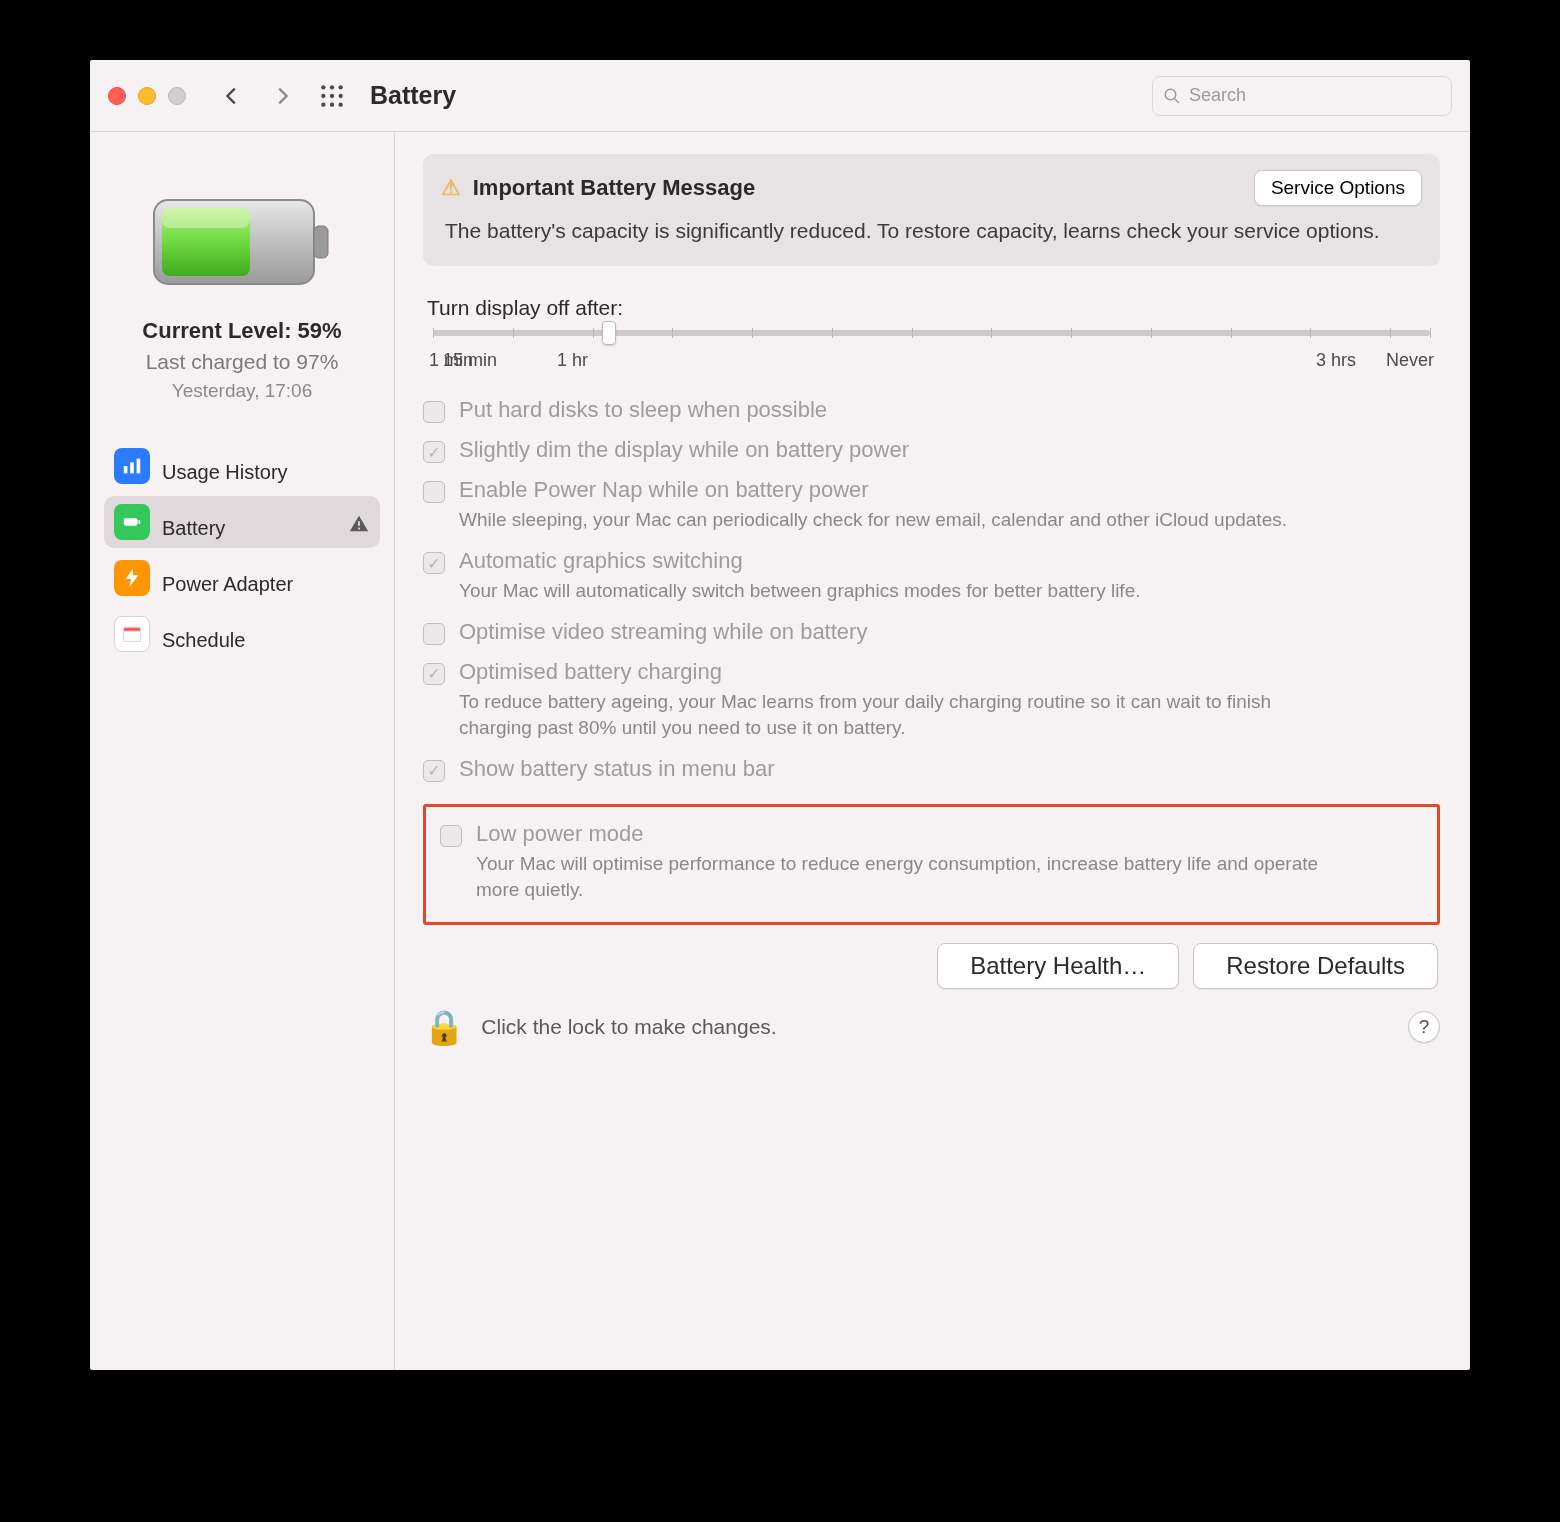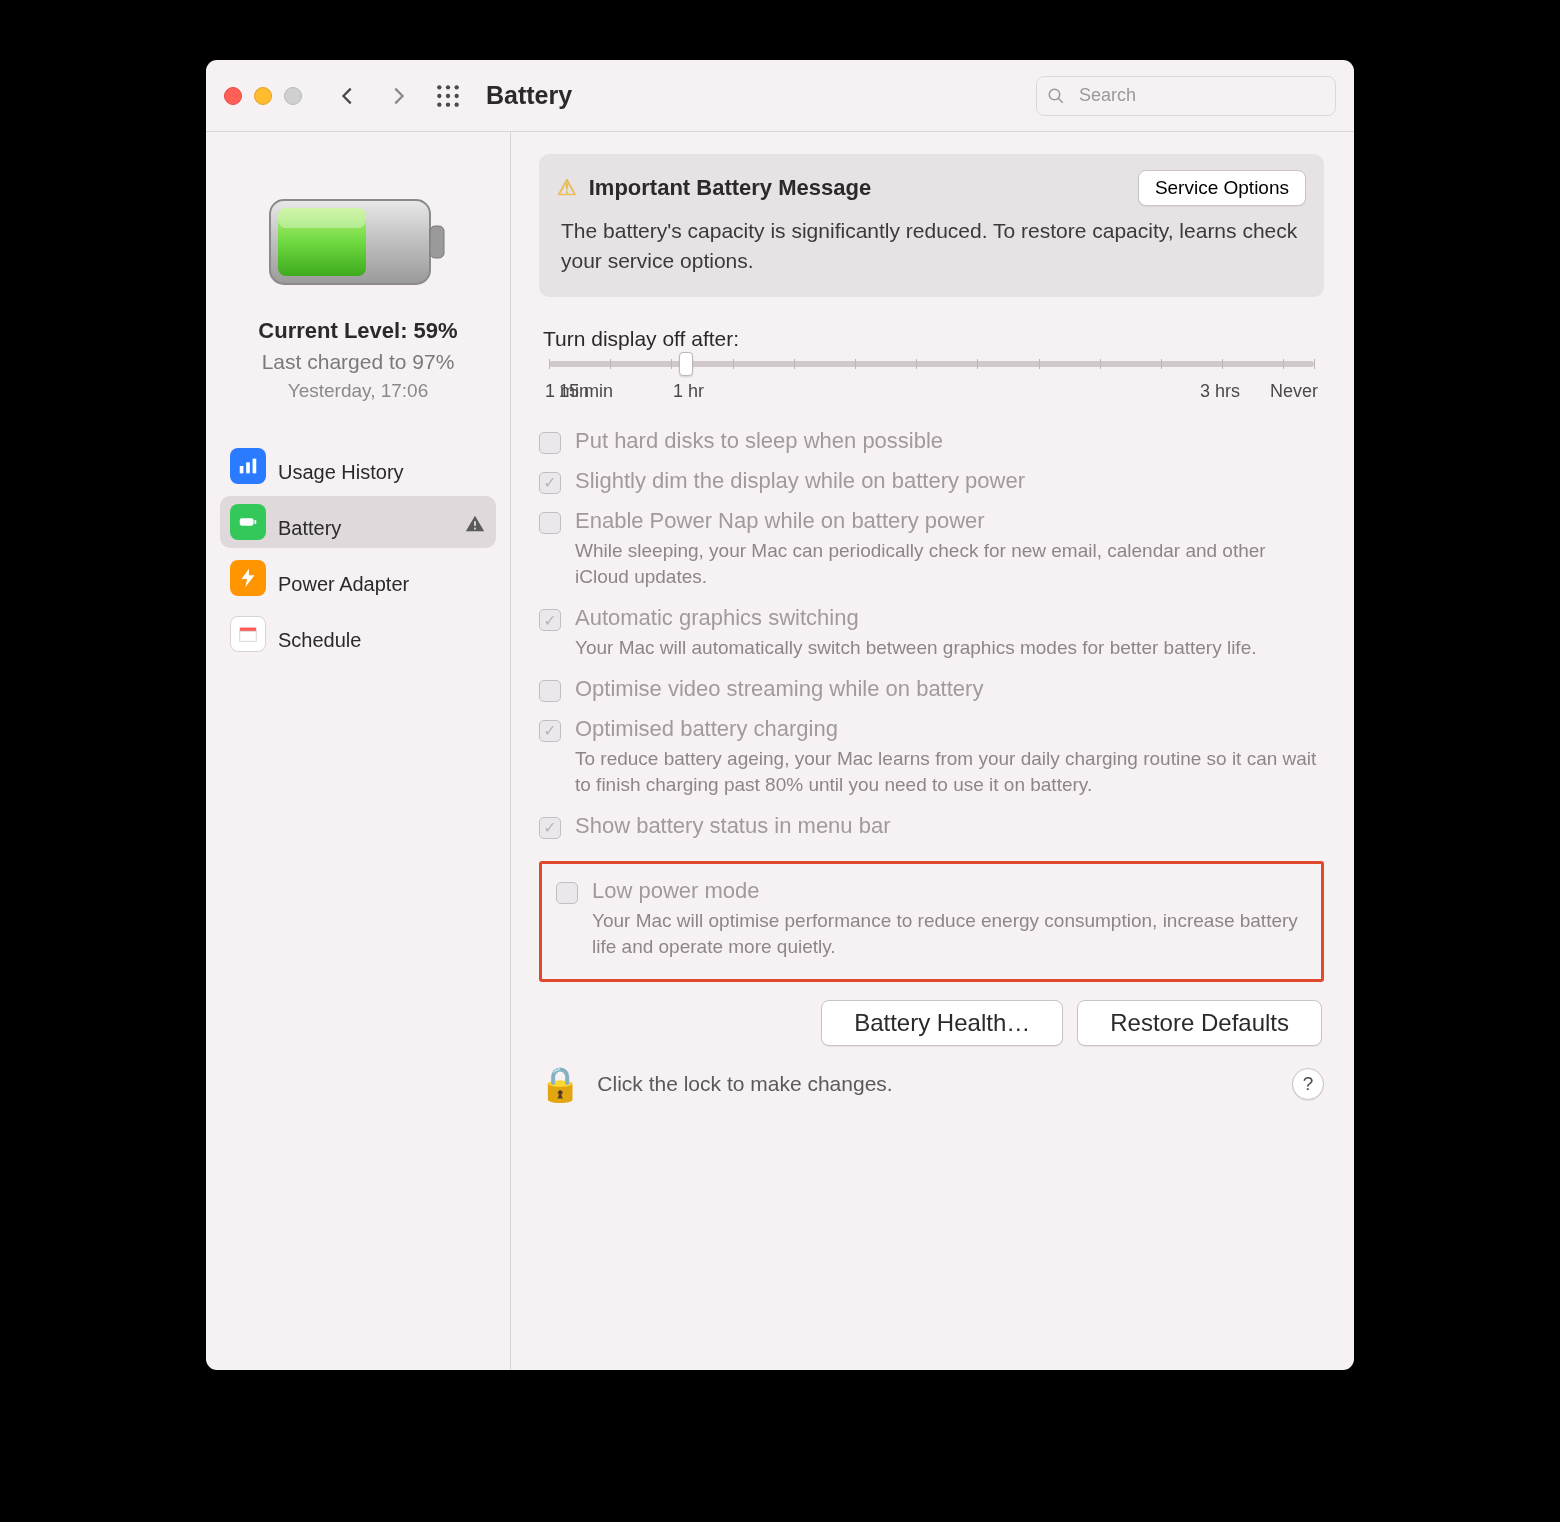--- a/index.html
+++ b/index.html
@@ -7,24 +7,24 @@
     background: #000;
     width: 1560px;
     height: 1522px;
     font-family: -apple-system, "Helvetica Neue", Arial, sans-serif;
     display: flex;
     align-items: flex-start;
     justify-content: center;
     padding-top: 60px;
   }
   .window {
-    width: 1148px;
+    width: 1380px;
     height: 1310px;
     background: #f6f2f4;
-    border-radius: 11px;
+    border-radius: 2px;
     box-shadow: 0 30px 80px rgba(0,0,0,.5), 0 0 0 1px rgba(0,0,0,.15);
     overflow: hidden;
     display: flex;
     flex-direction: column;
   }
   
   .toolbar {
     height: 72px;
     display: flex;
     align-items: center;
@@ -44,21 +44,21 @@
   .navbtn.active{ color:#4a4a4a;}
   .grid-icon {
     width:36px; height:36px; display:flex; align-items:center; justify-content:center;
     color:#4a4a4a;
   }
   .grid-icon svg { width:26px; height:26px; }
   .title { font-size: 25px; font-weight: 700; color:#2a2a2a; margin-left: 6px;}
   .spacer { flex:1; }
   .searchbox {
     width: 300px; height: 40px; border:1px solid #dcd7d9; border-radius:8px;
-    background:#f6f2f4; display:flex; align-items:center; padding:0 10px; gap:14px;
+    background:#f6f2f4; display:flex; align-items:center; padding:0 10px; gap:8px;
     color:#9a9a9a;
   }
   .searchbox svg{ width:18px; height:18px; flex:none;}
   .searchbox span{ font-size:18px;}
   
   .body { flex:1; display:flex; }
   .sidebar {
     width: 305px; border-right:1px solid #d9d4d6; padding: 30px 14px 14px;
     display:flex; flex-direction:column; align-items:center;
   }

